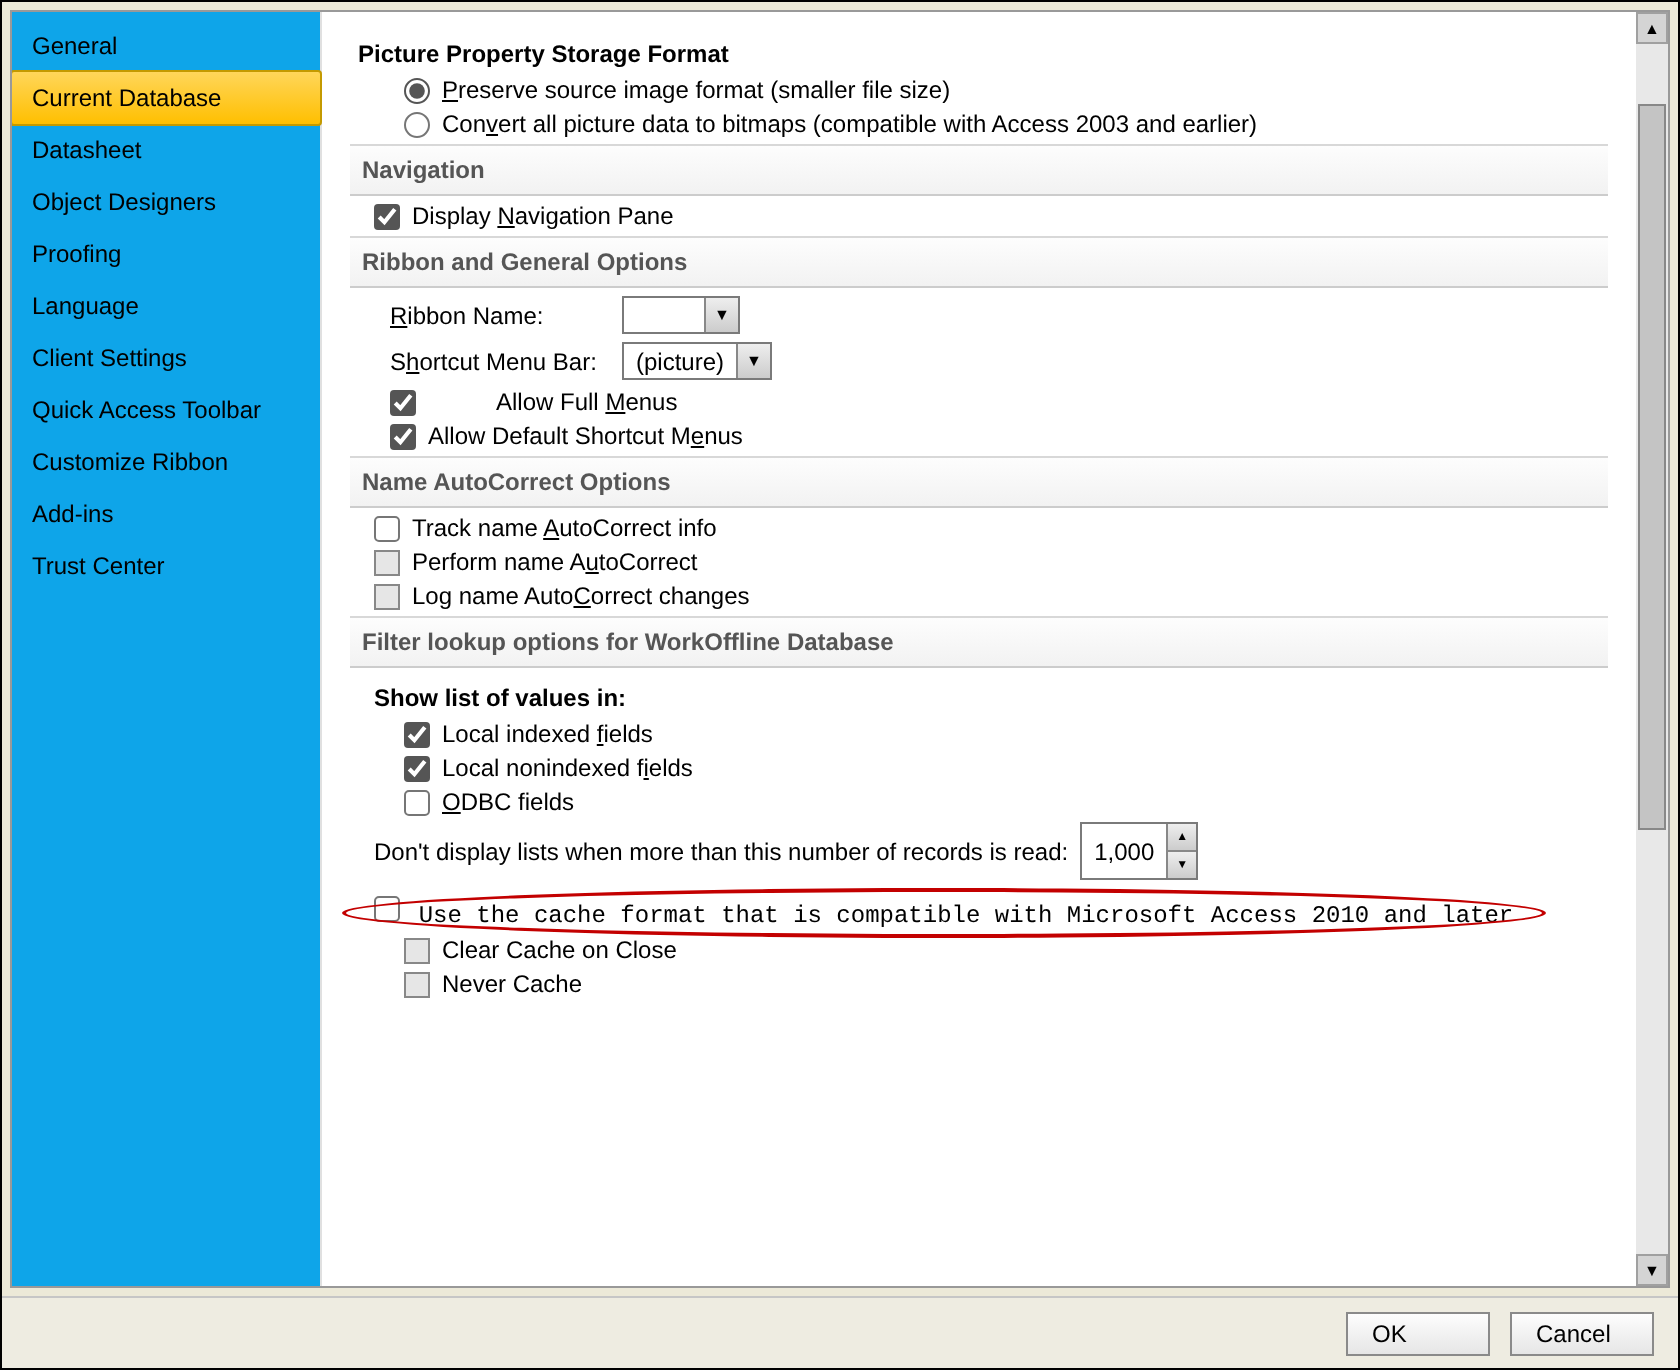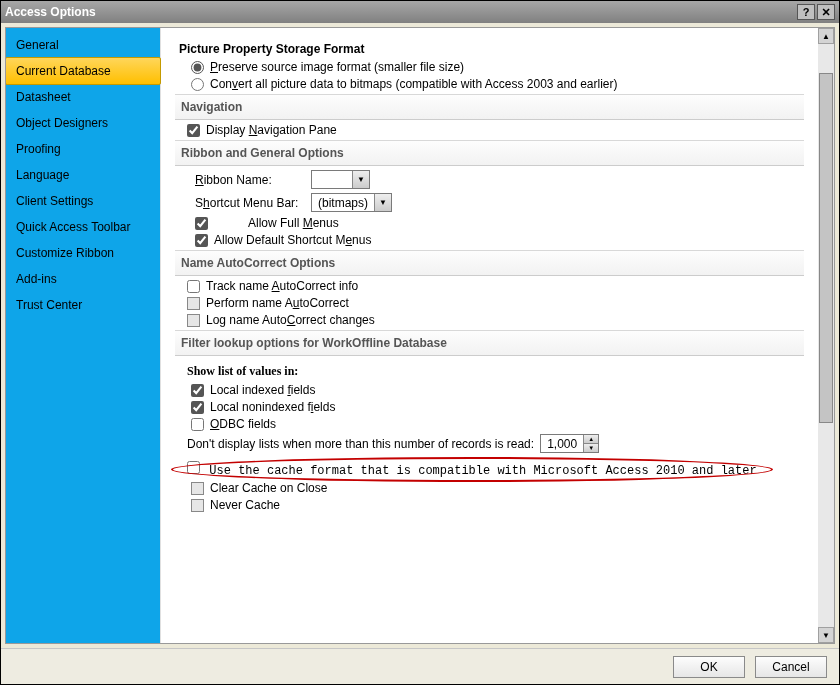--- a/index.html
+++ b/index.html
@@ -117,21 +117,21 @@
     border-top: 1px solid #d8d8d8;
     border-bottom: 1px solid #cccccc;
     margin-top: 0;
     color: #555;
   }
   .subheading {
     font-weight: bold;
     margin: 8px 0 4px 4px;
   }
   .row { display: flex; align-items: center; margin: 3px 0 3px 12px; }
-  .row.indent2 { margin-left: 16px; }
+  .row.indent2 { margin-left: 27px; }
   .row label { margin-left: 6px; }
   input[type=checkbox], input[type=radio] {
     margin: 0;
     width: 13px; height: 13px;
     accent-color: #555;
   }
   input[type=checkbox].disabled-grey {
     appearance: none;
     width: 13px; height: 13px;
     background: #e6e6e6;
@@ -163,21 +163,21 @@
     width: 17px; height: 100%;
     background: linear-gradient(to bottom, #eee, #ccc);
     border-left: 1px solid #888;
     display: flex; align-items: center; justify-content: center;
     font-size: 8px;
   }
   .spinner {
     display: inline-flex;
     align-items: stretch;
     border: 1px solid #7a7a7a;
-    height: 19px;
+    height: 29px;
   }
   .spinner .val { padding: 0 6px; display:flex; align-items:center; background:#fff;}
   .spinner .btns { display: flex; flex-direction: column; width: 15px; border-left:1px solid #888;}
   .spinner .btns div { flex:1; background: linear-gradient(to bottom,#eee,#ccc); display:flex; align-items:center; justify-content:center; font-size:6px;}
   .spinner .btns div:first-child { border-bottom:1px solid #888;}
 
   .highlight-ellipse {
     position: relative;
     display: inline-block;
   }
@@ -199,33 +199,27 @@
     align-items: center;
     padding: 0 12px;
     gap: 10px;
   }
   .footer .dlg-btn {
     min-width: 72px;
     padding: 3px 12px;
     background: linear-gradient(to bottom, #fdfdfd, #e6e6e6);
     border: 1px solid #8a8a8a;
     cursor: pointer;
-    text-align: center;
   }
 </style>
 </head>
 <body>
 
 <div class="window">
 
-  <div class="titlebar">
-    <span class="title">Access Options</span>
-    <span class="btn">?</span>
-    <span class="btn">✕</span>
-  </div>
 
   <div class="body">
 
     <div class="sidebar">
       <div class="item">General</div>
       <div class="item selected">Current Database</div>
       <div class="item">Datasheet</div>
       <div class="item">Object Designers</div>
       <div class="item">Proofing</div>
       <div class="item">Language</div>
@@ -259,21 +253,21 @@
         <div class="form-row">
           <span class="lbl"><span class="underline">R</span>ibbon Name:</span>
           <span class="select">
             <span class="val"></span>
             <span class="dd">▼</span>
           </span>
         </div>
         <div class="form-row">
           <span class="lbl">S<span class="underline">h</span>ortcut Menu Bar:</span>
           <span class="select">
-            <span class="val">(bitmaps)</span>
+            <span class="val">(picture)</span>
             <span class="dd">▼</span>
           </span>
         </div>
         <div class="row" style="margin-left:20px;gap:34px;">
           <input type="checkbox" checked="" style="">
           <label>Allow Full <span class="underline">M</span>enus</label>
         </div>
         <div class="row" style="margin-left:20px;">
           <input type="checkbox" checked="" style="">
           <label>Allow Default Shortcut M<span class="underline">e</span>nus</label>
@@ -287,21 +281,21 @@
         <div class="row">
           <input type="checkbox" class="disabled-grey" style="">
           <label>Perform name A<span class="underline">u</span>toCorrect</label>
         </div>
         <div class="row">
           <input type="checkbox" class="disabled-grey" style="">
           <label>Log name Auto<span class="underline">C</span>orrect changes</label>
         </div>
 
         <div class="section-title">Filter lookup options for WorkOffline Database</div>
-        <div class="subheading" style="margin-left:12px;font-family:Liberation Serif, serif;">Show list of values in:</div>
+        <div class="subheading" style="margin-left:12px;">Show list of values in:</div>
         <div class="row indent2">
           <input type="checkbox" checked="" style="">
           <label>Local indexed <span class="underline">f</span>ields</label>
         </div>
         <div class="row indent2">
           <input type="checkbox" checked="" style="">
           <label>Local nonindexed f<span class="underline">i</span>elds</label>
         </div>
         <div class="row indent2">
           <input type="checkbox" style="">

